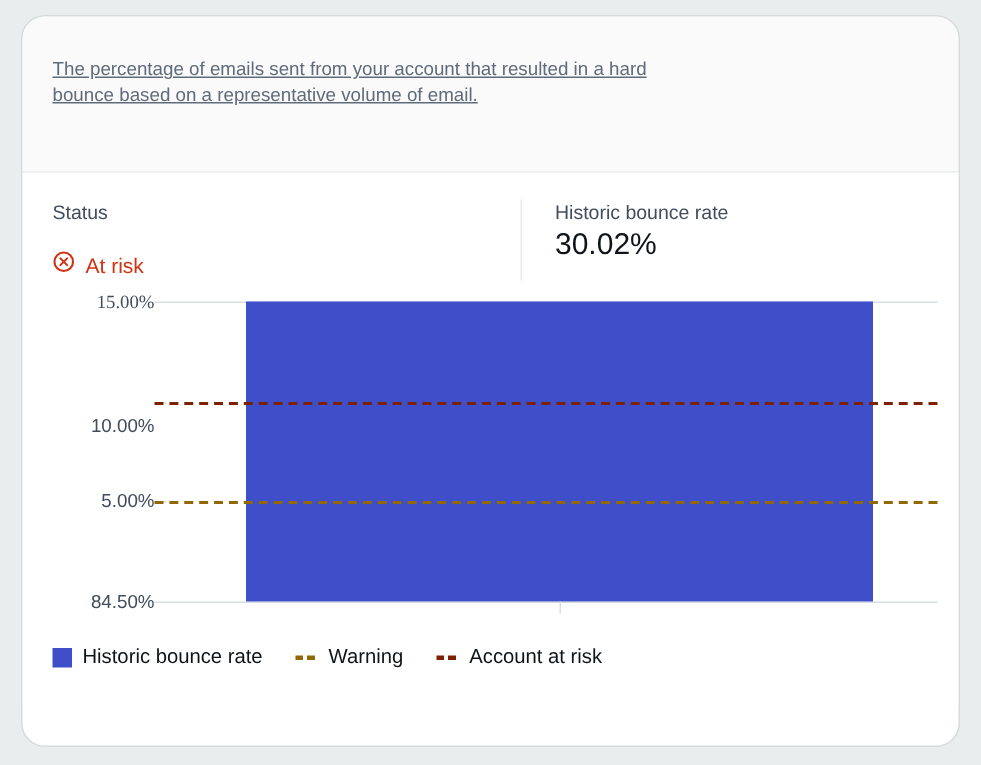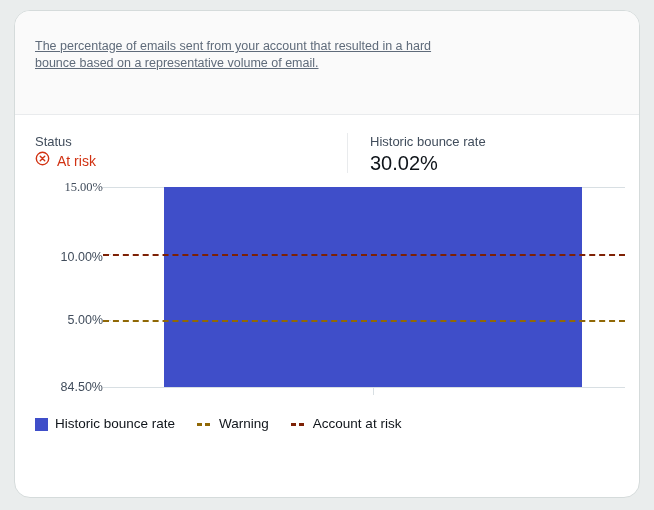--- a/index.html
+++ b/index.html
@@ -117,21 +117,21 @@
     font-size: 20px;
     color: #0f141a;
     line-height: 20px;
   }
   .status-value {
     display: flex;
     align-items: center;
     gap: 7px;
     color: #d13212;
     font-size: 14px;
-    margin-top: 0;
+    margin-top: 16px;
     line-height: 20px;
   }
   .status-icon { display: block; flex: 0 0 auto; }
 
   
   .chart-wrap {
     position: relative;
     margin: 14px 0 0 0;
     height: 270px;
   }
@@ -263,21 +263,21 @@
         <div class="metric-value">30.02%</div>
       </div>
     </div>
 
     <div class="chart-wrap">
       <div class="chart-area">
 
         <div class="y-axis-labels" id="y-axis-labels">
             <div class="y-label" style="top: 200px;">84.50%</div>
             <div class="y-label" style="top: 133.333px;">5.00%</div>
-            <div class="y-label" style="top: 70px; text-align: right;">10.00%</div>
+            <div class="y-label" style="top: 83px; text-align: right;">10.00%</div>
             <div class="y-label" style="top: 0px; font-family: Liberation Serif, serif;">15.00%</div>
           </div>
 
         <div class="plot" id="plot">
             <div class="gridline" style="top: 200px;"></div>
             <div class="tick-stub" style="top: 200px;"></div>
             <div class="tick-stub" style="top: 133.333px;"></div>
             <div class="tick-stub" style="top: 66.6667px;"></div>
             <div class="gridline" style="top: 0px;"></div>
             <div class="tick-stub" style="top: 0px;"></div>

